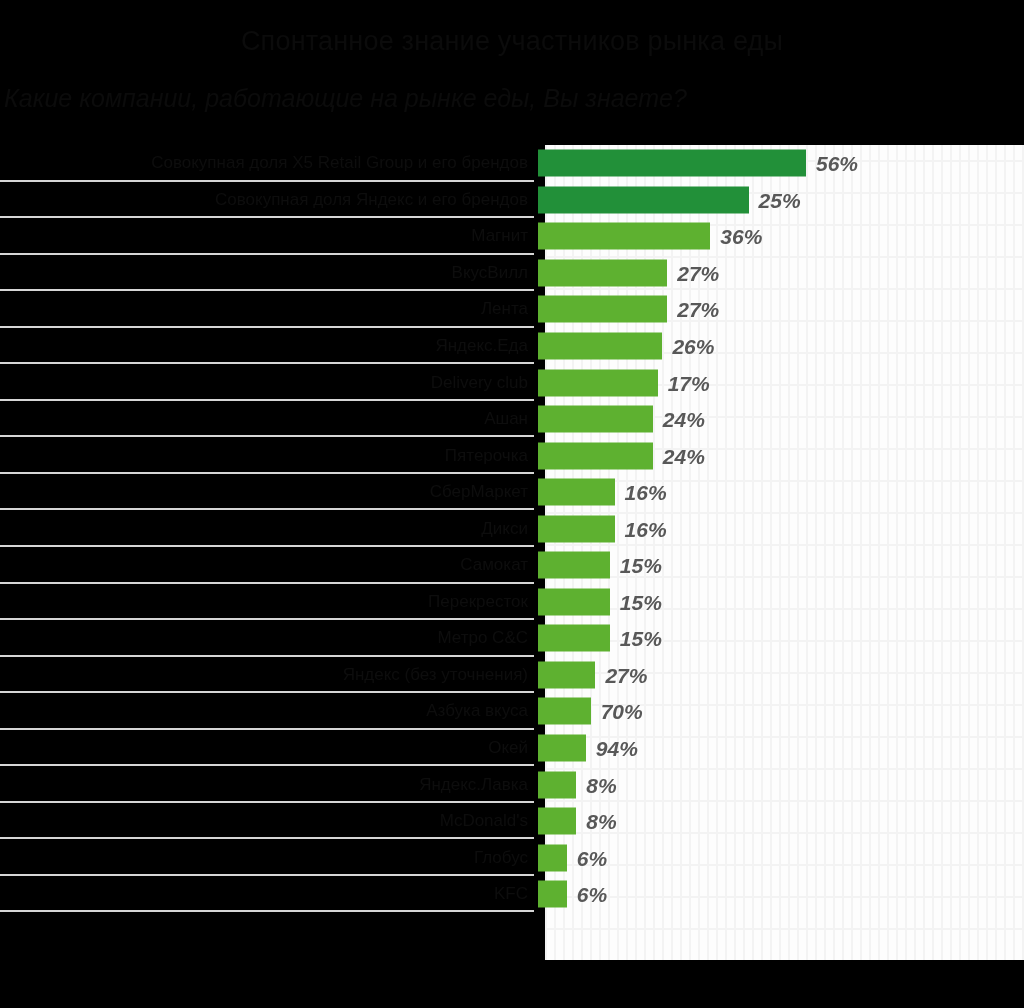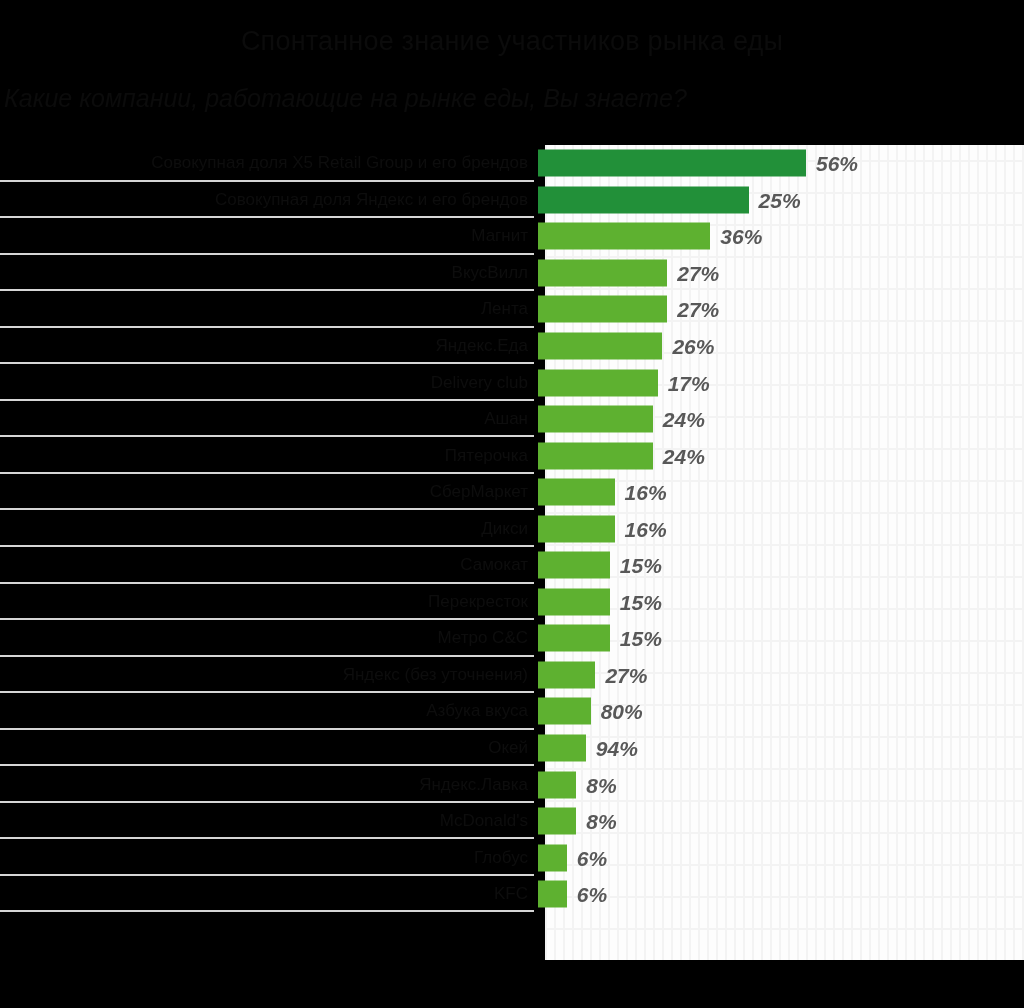--- a/index.html
+++ b/index.html
@@ -248,21 +248,21 @@
       <div class="bar-wrap">
         <div class="bar" style="width: 57.4286px;"></div>
         <div class="bar-value">27%</div>
       </div>
     </div>
     <div class="row">
       <div class="row-rule"></div>
       <div class="row-label">Азбука вкуса</div>
       <div class="bar-wrap">
         <div class="bar" style="width: 52.6429px;"></div>
-        <div class="bar-value">80%</div>
+        <div class="bar-value">70%</div>
       </div>
     </div>
     <div class="row">
       <div class="row-rule"></div>
       <div class="row-label">Окей</div>
       <div class="bar-wrap">
         <div class="bar" style="width: 47.8571px;"></div>
         <div class="bar-value">94%</div>
       </div>
     </div>

